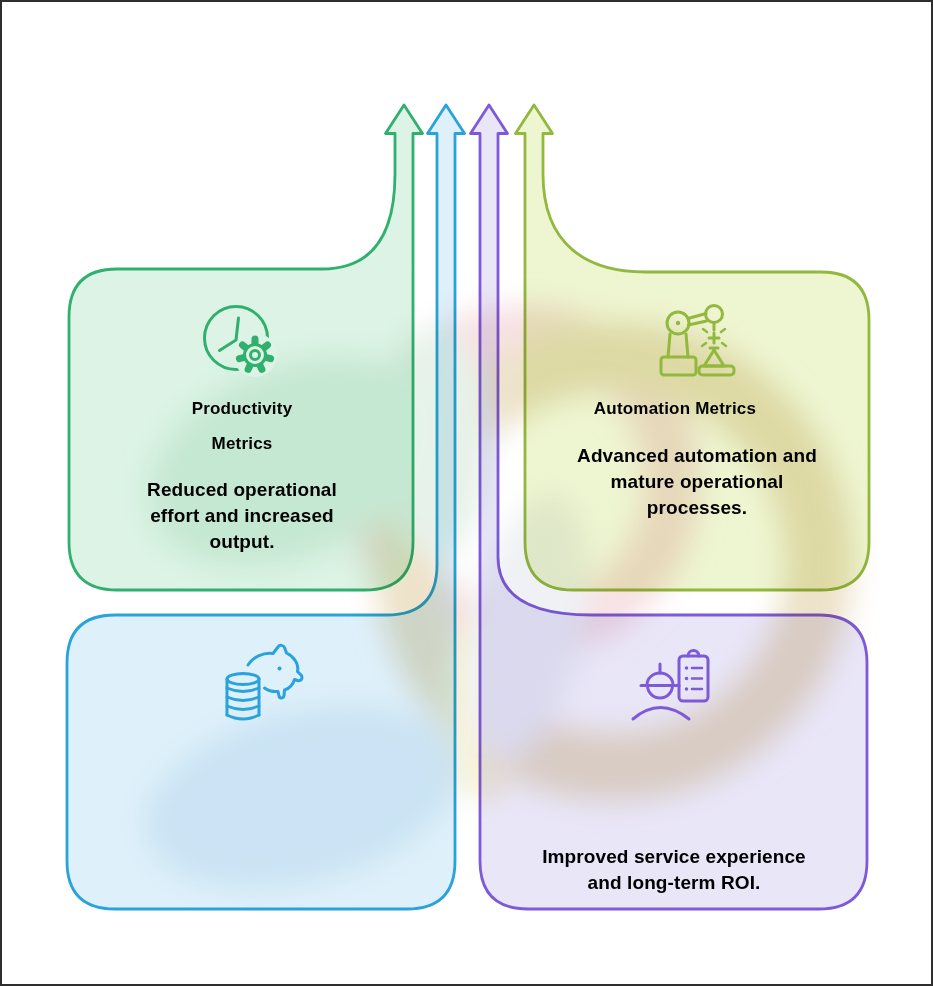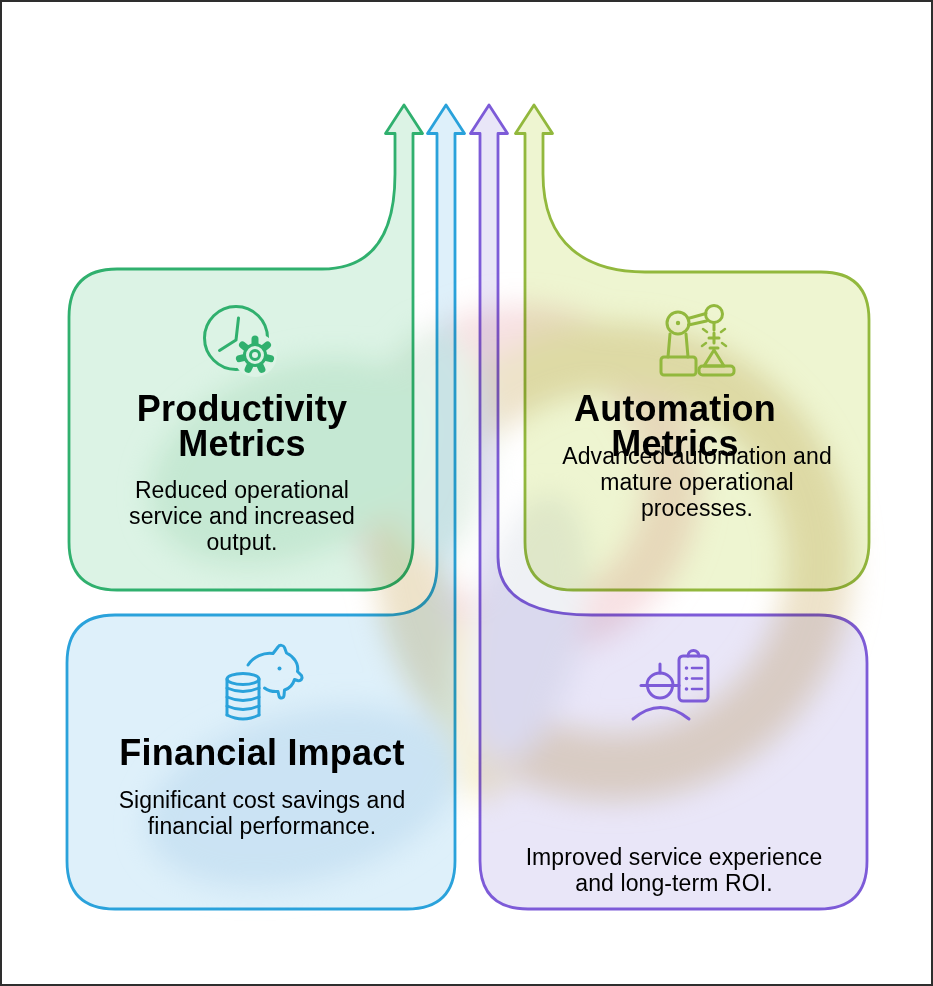--- a/index.html
+++ b/index.html
@@ -8,25 +8,25 @@
     width:933px;height:986px;
     box-sizing:border-box;
     border:2px solid #2e2e2e;
     background:#ffffff;
     overflow:hidden;
     font-family:"Liberation Sans", sans-serif;
   }
   .flow-svg{position:absolute;left:0;top:0;}
   .card-text{position:absolute;text-align:center;pointer-events:none;}
   .card-title{
-    font-size:36px;line-height:35px;font-weight:600;
+    font-size:17px;line-height:35px;font-weight:600;
     white-space:pre-line;letter-spacing:.2px;
   }
   .card-desc{
-    font-size:23px;line-height:26px;font-weight:400;
+    font-size:19px;line-height:26px;font-weight:700;
     white-space:pre-line;letter-spacing:.1px;
   }
   .t-productivity{left:70px;top:389px;width:340px;}
   .d-productivity{left:70px;top:475px;width:340px;}
   .t-automation{left:525px;top:389px;width:296px;}
   .d-automation{left:525px;top:441px;width:340px;}
   .t-financial{left:90px;top:733px;width:340px;}
   .d-financial{left:90px;top:785px;width:340px;}
   .t-experience{left:502px;top:733px;width:340px;}
   .d-experience{left:502px;top:817px;width:340px;margin-top:25px;}
@@ -134,28 +134,25 @@
       <circle cx="684.5" cy="666" r="1.8" fill="#7d5bd8" stroke="none"></circle>
       <circle cx="684.5" cy="676.5" r="1.8" fill="#7d5bd8" stroke="none"></circle>
       <circle cx="684.5" cy="687" r="1.8" fill="#7d5bd8" stroke="none"></circle>
       <path d="M690,666 L700,666 M690,676.5 L700,676.5 M690,687 L700,687" stroke-width="2.6"></path>
     </g>
   </svg>
 
   <div class="card-text card-title t-productivity c-green">Productivity
 Metrics</div>
   <div class="card-text card-desc d-productivity c-green">Reduced operational
-service and increased
+effort and increased
 output.</div>
 
   <div class="card-text card-title t-automation c-lime">Automation Metrics</div>
   <div class="card-text card-desc d-automation c-lime">Advanced automation and
 mature operational
 processes.</div>
 
-  <div class="card-text card-title t-financial c-blue">Financial Impact</div>
-  <div class="card-text card-desc d-financial c-blue">Significant cost savings and
-financial performance.</div>
 
   <div class="card-text card-desc d-experience c-purple">Improved service experience
 and long-term ROI.</div>
 
 </div>
 
 </body></html>

